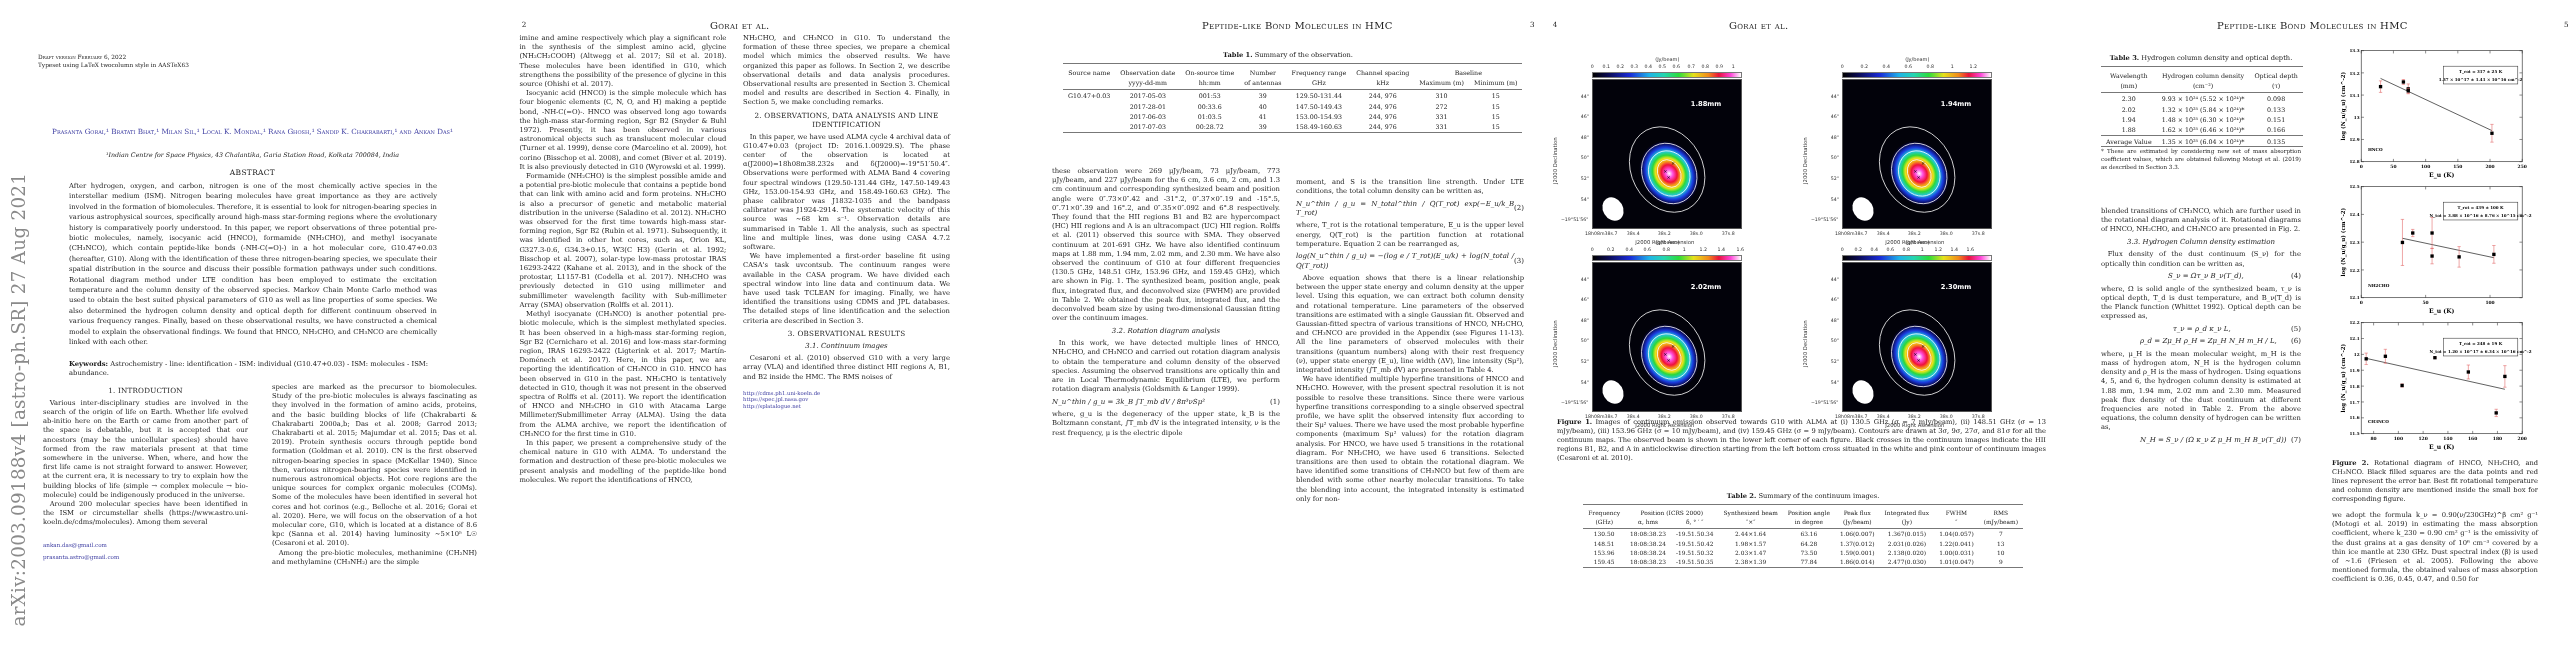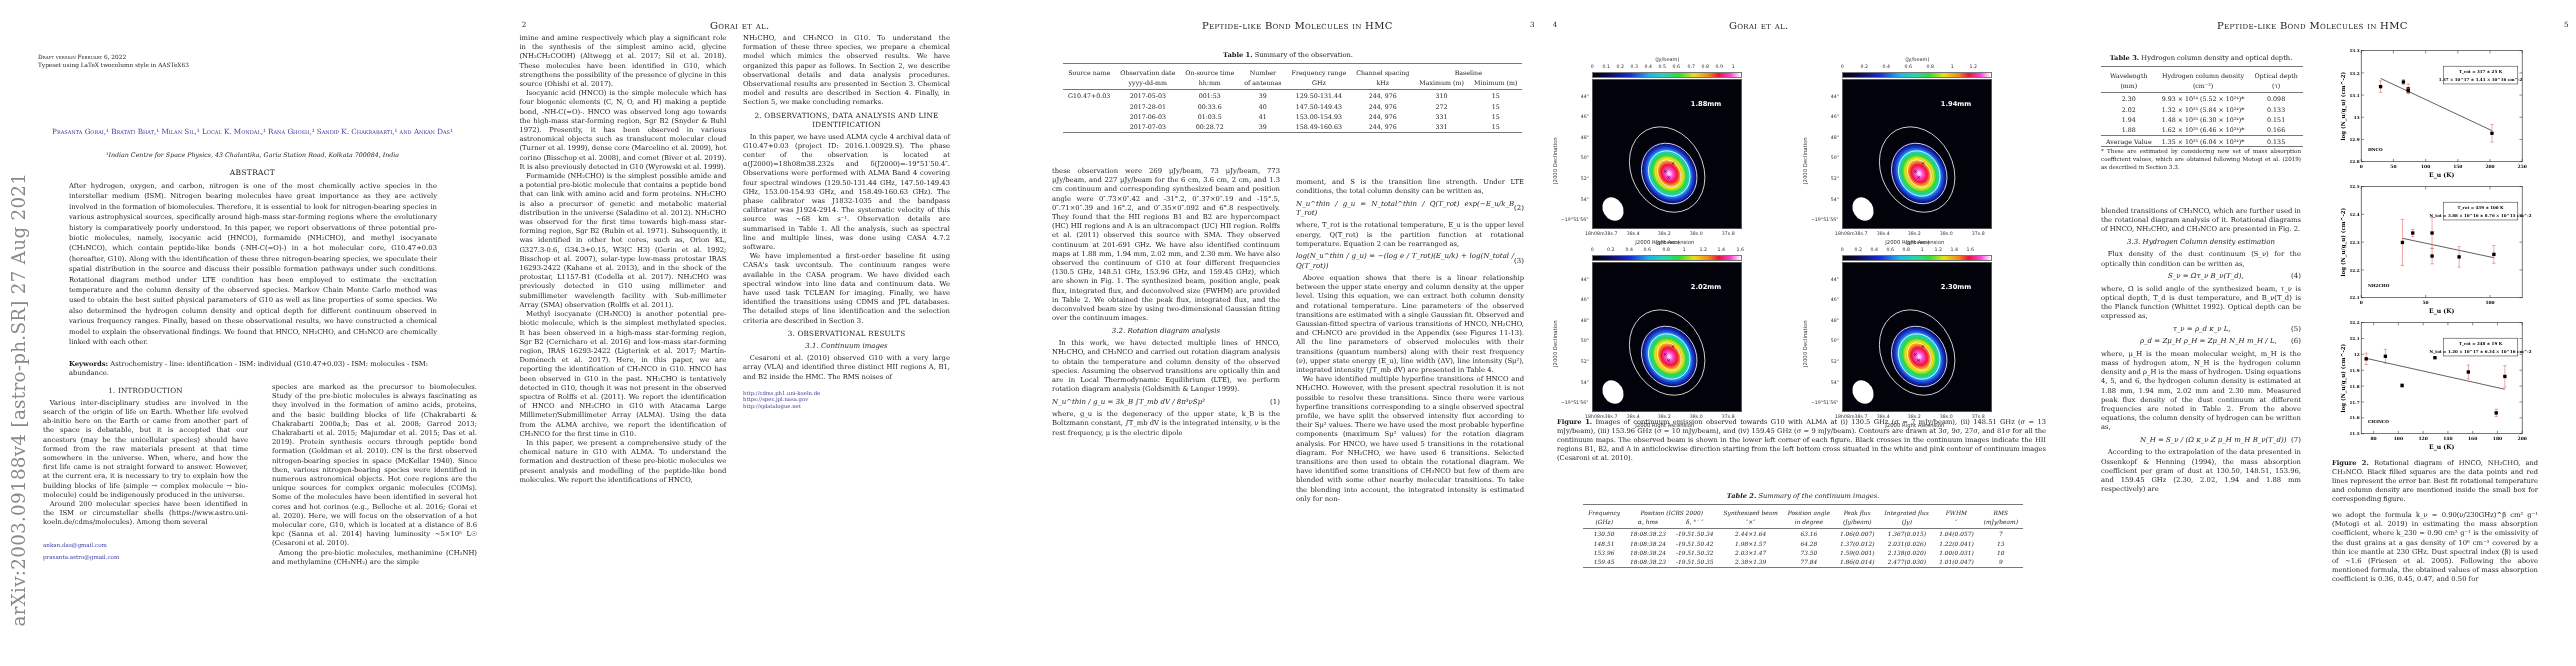--- a/index.html
+++ b/index.html
@@ -419,21 +419,21 @@
         <div class="xtick" style="left: 9px; top: 175px;">18h08m38s.7</div>
         <div class="xtick" style="left: 41px; top: 175px;">38s.4</div>
         <div class="xtick" style="left: 72px; top: 175px;">38s.2</div>
         <div class="xtick" style="left: 104px; top: 175px;">38s.0</div>
         <div class="xtick" style="left: 136px; top: 175px;">37s.8</div>
         <div class="axlabel" style="left: 43px; top: 183px;">J2000 Right Ascension</div>
         <div class="axlabel ylab" style="left: -40px; top: 128px;">J2000 Declination</div>
       </div>
     </div>
   <div class="figcap" style="position:absolute; left:11px; top:418px; width:489px;"><b>Figure 1.</b> <span>Images of continuum emission observed towards G10 with ALMA at (i) 130.5 GHz (σ = 7 mJy/beam), (ii) 148.51 GHz (σ = 13 mJy/beam), (iii) 153.96 GHz (σ = 10 mJy/beam), and (iv) 159.45 GHz (σ = 9 mJy/beam). Contours are drawn at 3σ, 9σ, 27σ, and 81σ for all the continuum maps. The observed beam is shown in the lower left corner of each figure. Black crosses in the continuum images indicate the HII regions B1, B2, and A in anticlockwise direction starting from the left bottom cross situated in the white and pink contour of continuum images (Cesaroni et al. 2010).</span></div>
-  <div style="position:absolute; left:5.6px; top:492px; width:503px;font-style:italic;">
+  <div style="position:absolute; left:5.6px; top:492px; width:503px;">
     <div class="tcap"><b>Table 2.</b> <span>Summary of the continuum images.</span></div>
     <table class="sci" style="margin:0 auto; font-size:5.9px;">
       <thead>
         <tr>
           <th>Frequency</th>
           <th colspan="2">Position (ICRS 2000)</th>
           <th>Synthesized beam</th>
           <th>Position angle</th>
           <th>Peak flux</th>
           <th>Integrated flux</th>
@@ -565,21 +565,20 @@
       </div>
     <div class="eq">
         <span style="margin-left:39px;">ρ_d = Zμ_H ρ_H = Zμ_H N_H m_H / L,</span>
         <span class="num">(6)</span>
       </div>
     <p class="noind">where, μ_H is the mean molecular weight, m_H is the mass of hydrogen atom, N_H is the hydrogen column density and ρ_H is the mass of hydrogen. Using equations 4, 5, and 6, the hydrogen column density is estimated at 1.88 mm, 1.94 mm, 2.02 mm and 2.30 mm. Measured peak flux density of the dust continuum at different frequencies are noted in Table 2. From the above equations, the column density of hydrogen can be written as,</p>
     <div class="eq">
         <span style="margin-left:39px;">N_H = S_ν / (Ω κ_ν Z μ_H m_H B_ν(T_d))</span>
         <span class="num">(7)</span>
       </div>
-    <p>According to the extrapolation of the data presented in Ossenkopf &amp; Henning (1994), the mass absorption coefficient per gram of dust at 130.50, 148.51, 153.96, and 159.45 GHz (2.30, 2.02, 1.94 and 1.88 mm respectively) are</p>
   </div>
   <div class="rd" style="top:44px;" id="rdwrap">
       <svg width="245" height="136" style="display: block;" viewBox="0 0 440 245">
         <rect x="70" y="12" width="290" height="200" fill="none" stroke="#333" stroke-width="1.2"></rect>
         <line x1="70" x2="70" y1="212" y2="207" stroke="#333"></line>
         <line x1="70" x2="70" y1="12" y2="17" stroke="#333"></line>
         <text x="70" y="224" font-size="8" text-anchor="middle" font-weight="bold" font-family="&quot;DejaVu Serif&quot;, serif">0</text>
         <line x1="128" x2="128" y1="212" y2="207" stroke="#333"></line>
         <line x1="128" x2="128" y1="12" y2="17" stroke="#333"></line>
         <text x="128" y="224" font-size="8" text-anchor="middle" font-weight="bold" font-family="&quot;DejaVu Serif&quot;, serif">50</text>

